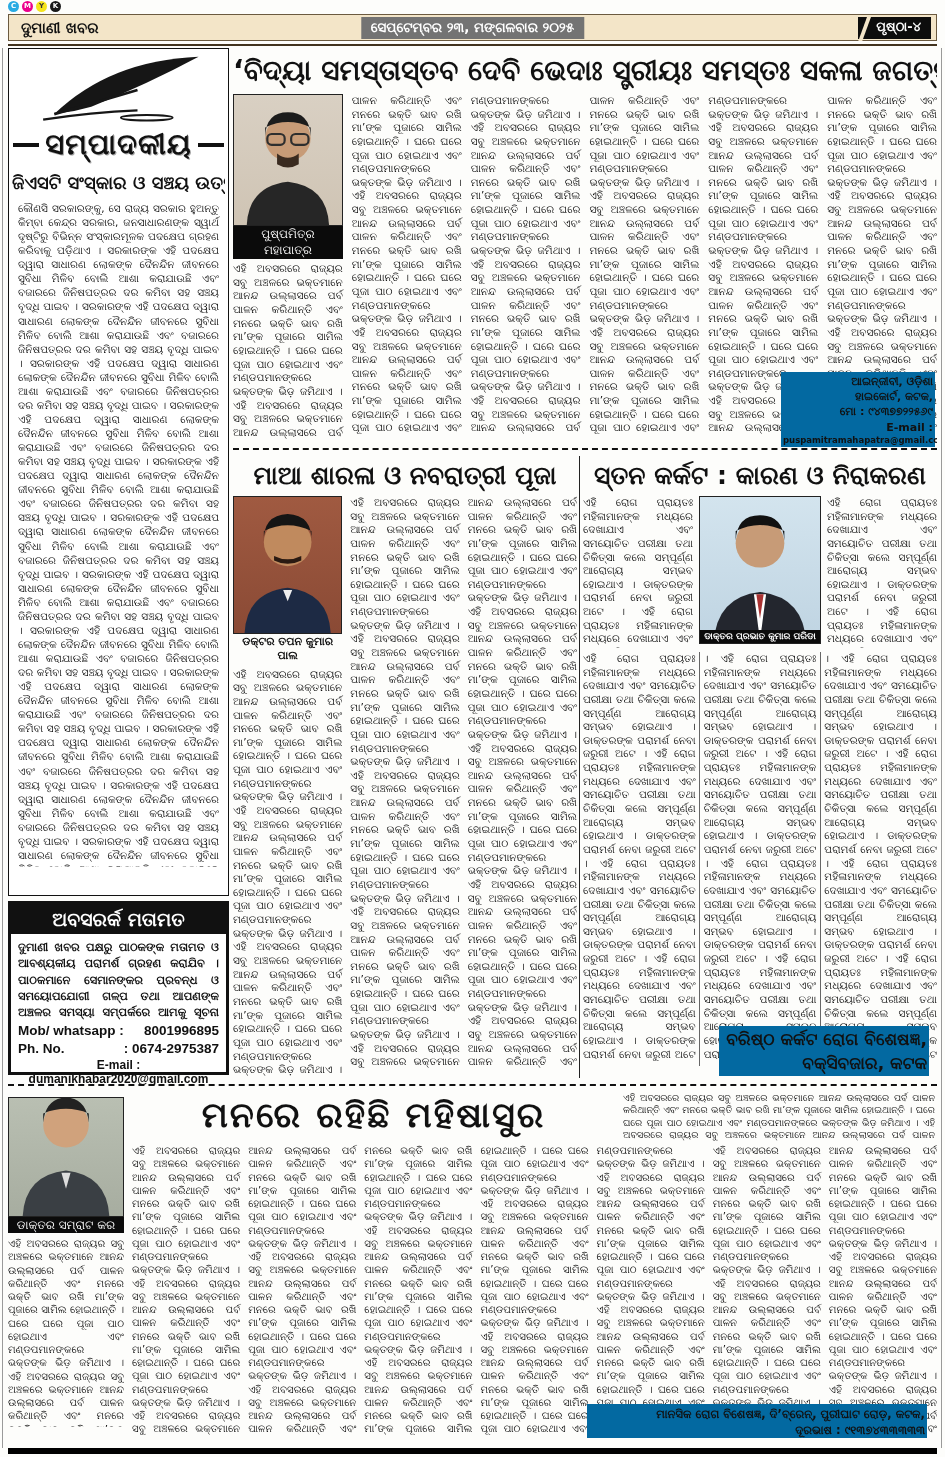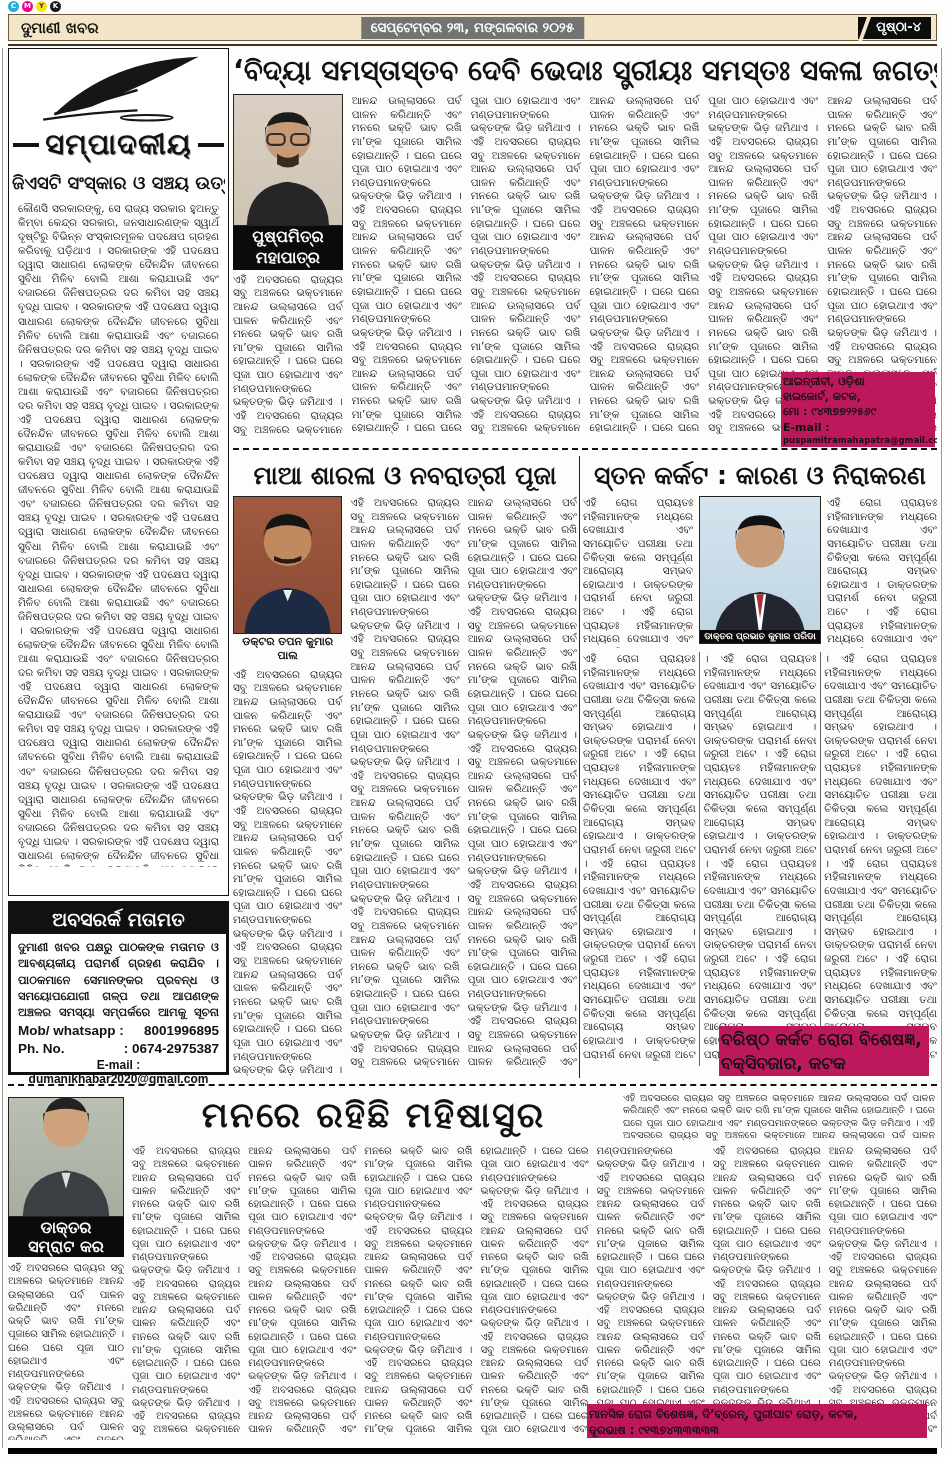--- a/index.html
+++ b/index.html
@@ -49,24 +49,24 @@
              line-height:1.42; height:88px; overflow:hidden; }
   .ob-contacts { padding:0 7px; font-family:"Liberation Sans", sans-serif; font-weight:bold; }
   .ob-row { display:flex; justify-content:space-between; font-size:13.5px; line-height:1.35; }
   .ob-email { font-size:12px;text-align:center; }
 
   
   .headline { font-weight:bold; text-align:center; white-space:nowrap; overflow:hidden; }
   .body-cols { column-fill:auto; text-align:justify; font-size:10.5px; line-height:1.3; overflow:hidden; }
   .photo { width:100%; margin-bottom:3px; break-inside:avoid; }
   .photo .img { width:100%; position:relative; border:1px solid #222; overflow:hidden; }
-  .cap-dark { background:#0b0b0b; color:#fff; font-weight:bold; text-align:center;
-              font-size:16px; padding:1px 8px; }
+  .cap-dark { background:#0b0b0b; color:#fff; font-weight:normal; text-align:center;
+              font-size:12px; padding:1px 8px; }
   .cap-light { color:#0b0b0b; font-weight:bold; text-align:center; font-size:11px; padding:1px 0; }
-  .sig { position:absolute; background:#be185d; text-align:left; font-weight:bold;
+  .sig { position:absolute; background:#0369a1; text-align:right; font-weight:bold;
          font-size:11px; line-height:1.4; padding:2px 2px 0; }
   .sig .small { font-size:8.5px; font-weight:bold; }
 
   
   .art1 { position:absolute; left:233px; top:48px; width:704px; height:399px; overflow:hidden; }
   .art1 .headline { font-size:28px; height:46px; line-height:46px; }
   .art1 .body-cols { height:352px; column-count:6; column-gap:9px; }
   .dashed-1 { position:absolute; left:233px; top:448px; width:704px; border-top:2px dashed #111; }
 
   

